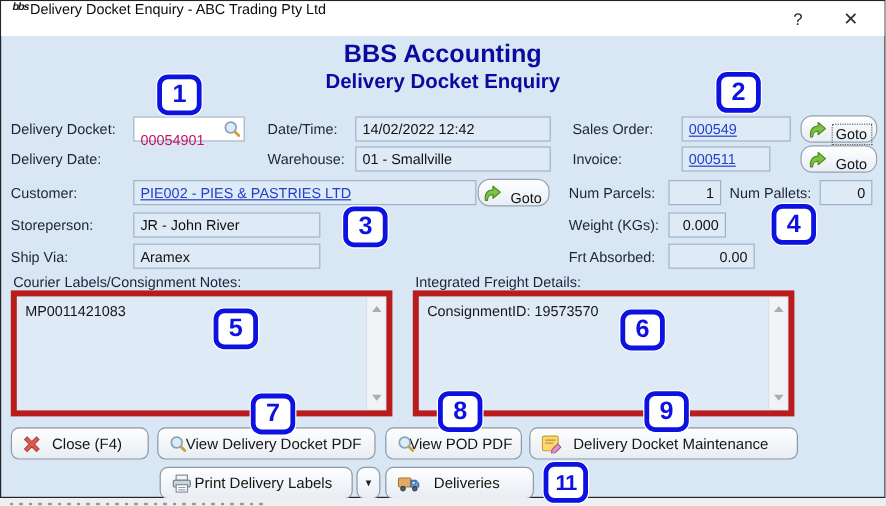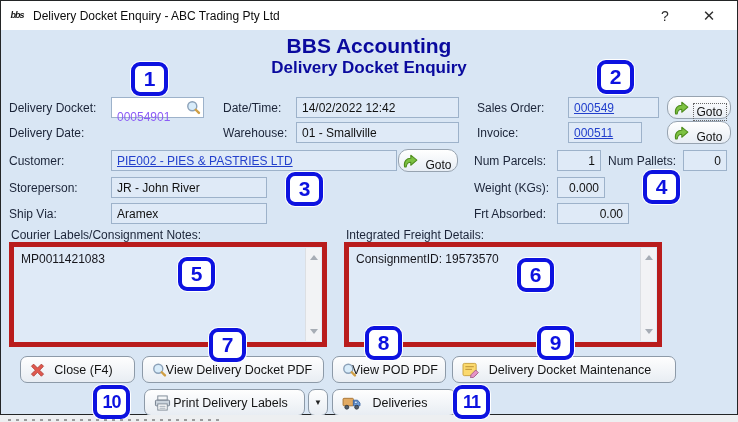--- a/index.html
+++ b/index.html
@@ -4,21 +4,21 @@
 <style>
   * { box-sizing: border-box; margin: 0; padding: 0; }
   html,body { width:738px; height:422px; }
   body { font-family:"Liberation Sans", sans-serif; position:relative; background:#edeff1; overflow:hidden; }
   .screen { position:absolute; inset:0; }
 
   .window { position:absolute; left:0; top:0; width:738px; height:415px;
             background:#d9e6f4; border:1px solid #232526; }
 
   .titlebar { position:absolute; left:0; top:0; right:0; height:29px; background:#ffffff;
-              display:flex; align-items:center; padding:0 8px; gap:8px; }
+              display:flex; padding:0 8px; gap:0; }
   .app-icon { font-weight:bold; font-style:italic; font-size:9px; letter-spacing:-1px;
               color:#151515; width:16px; text-align:center; line-height:1; }
   .title { font-size:12px; color:#0c0c0c; white-space:nowrap; }
   .tb-btn { position:absolute; top:0; height:29px; width:40px; display:flex; align-items:center;
             justify-content:center; font-size:14px; color:#2e2e2e; cursor:default; }
   .tb-help { right:52px; }
   .tb-close { right:8px; font-size:15px; }
 
   .h1 { position:absolute; top:33px; left:0; width:100%; text-align:center;
         font-weight:bold; font-size:21px; color:#0a0a9e; }
@@ -28,41 +28,41 @@
   .lbl { position:absolute; font-size:12px; font-weight:normal; color:#1b2438; white-space:nowrap; }
 
   .field { position:absolute; height:21px; background:#dfeaf7; border:1px solid #9db2ca;
            font-size:12px; color:#111; padding:3px 5px 0 5px; white-space:nowrap; overflow:hidden; }
   .field.right { text-align:right; }
   a.lnk { color:#2340cc; text-decoration:underline; cursor:pointer; }
 
   .inwrap { position:absolute; height:21px; background:#fff; border:1px solid #9db2ca;
             display:flex; align-items:center; }
   .inwrap input { border:none; outline:none; flex:1; min-width:0; background:transparent;
-                  font:12px "Liberation Sans", sans-serif; color:#8b5cf6; padding-left:5px;margin-top:19px; }
+                  font:12px "Liberation Sans", sans-serif; color:#be185d; padding-left:5px;margin-top:19px; }
   .mag { display:flex; padding-right:2px; cursor:pointer; }
 
   .goto { position:absolute; height:23px; border:1px solid #97a3b0; border-radius:10px;
           background:linear-gradient(#ffffff,#e7edf4); display:flex; align-items:center;
           justify-content:center; gap:5px; font-size:12px; color:#111; cursor:pointer; padding:0 6px; }
   .goto .gl { padding:1px 3px;margin-top:9px; }
   .goto.focused .gl { outline:1px dotted #666; }
 
   .panel { position:absolute; width:318px; height:105px; background:#dfeaf7; border:5px solid #b91c1c; }
   .ptext { position:absolute; left:7px; top:5px; font-size:12px; color:#16161c; white-space:pre; }
   .sb { position:absolute; top:1px; bottom:1px; right:1px; width:16px; background:#f2f3f5;
         border-left:1px solid #dcdfe3; }
   .tri { width:0; height:0; position:absolute; left:4px;
          border-left:4px solid transparent; border-right:4px solid transparent; }
   .tri.up { top:7px; border-bottom:5px solid #a7adb5; }
   .tri.dn { bottom:7px; border-top:5px solid #a7adb5; }
 
   .btn { position:absolute; height:27px; border:1px solid #8d9aa8; border-radius:7px;
          background:linear-gradient(#fefefe,#e8edf3); display:flex; align-items:center;
-         font-size:12.5px; color:#141414; cursor:pointer; font-family:inherit;margin-left:11px; }
+         font-size:12.5px; color:#141414; cursor:pointer; font-family:inherit; }
   .bicon { position:absolute; left:9px; top:50%; transform:translateY(-50%); display:flex; }
   .btext { width:100%; text-align:center; padding-left:12px; white-space:nowrap; }
   .caret { width:100%; text-align:center; font-size:8px; color:#222; }
 
   .callout { position:absolute; width:37px; height:34px; background:#fff; border:4px solid #0d12e0;
              border-radius:9px; color:#0d12e0; font-weight:bold; font-size:21px; display:flex;
              align-items:center; justify-content:center; z-index:50; box-shadow:0 0 0 1px #ffffff; }
   .callout.wide { font-size:18px; letter-spacing:-1px; }
 
   .below { position:absolute; left:0; top:415px; width:738px; height:7px; background:#edeff1; }
@@ -242,15 +242,14 @@
 
   <div class="callout" style="left:131px;top:62px">1</div>
   <div class="callout" style="left:597px;top:60px">2</div>
   <div class="callout" style="left:286px;top:172px">3</div>
   <div class="callout" style="left:643px;top:170px">4</div>
   <div class="callout" style="left:178px;top:257px">5</div>
   <div class="callout" style="left:517px;top:258px">6</div>
   <div class="callout" style="left:209px;top:328px">7</div>
   <div class="callout" style="left:365px;top:326px">8</div>
   <div class="callout" style="left:537px;top:326px">9</div>
-  <div class="callout wide" style="left:93px;top:385px">10</div>
   <div class="callout wide" style="left:453px;top:385px">11</div>
 </div>
 
 </body></html>

